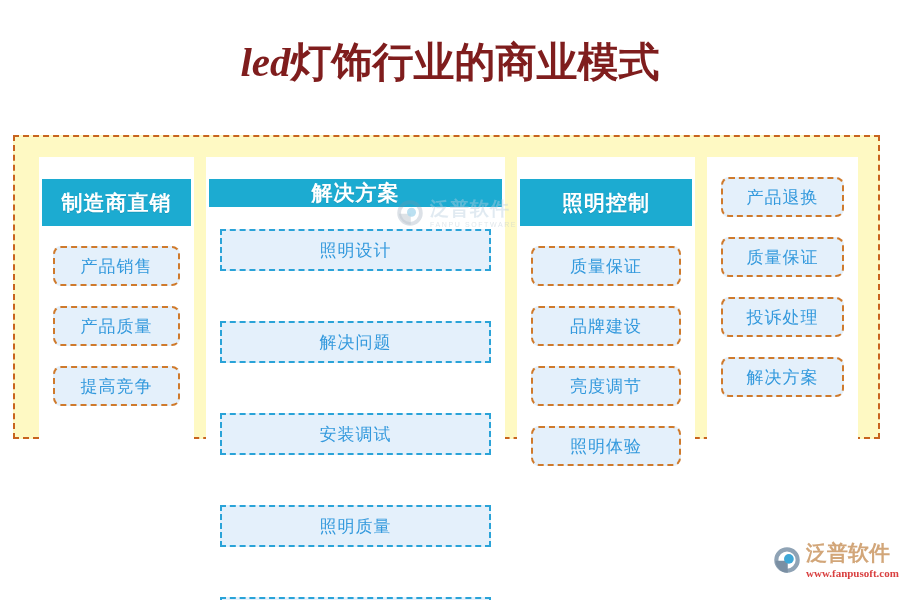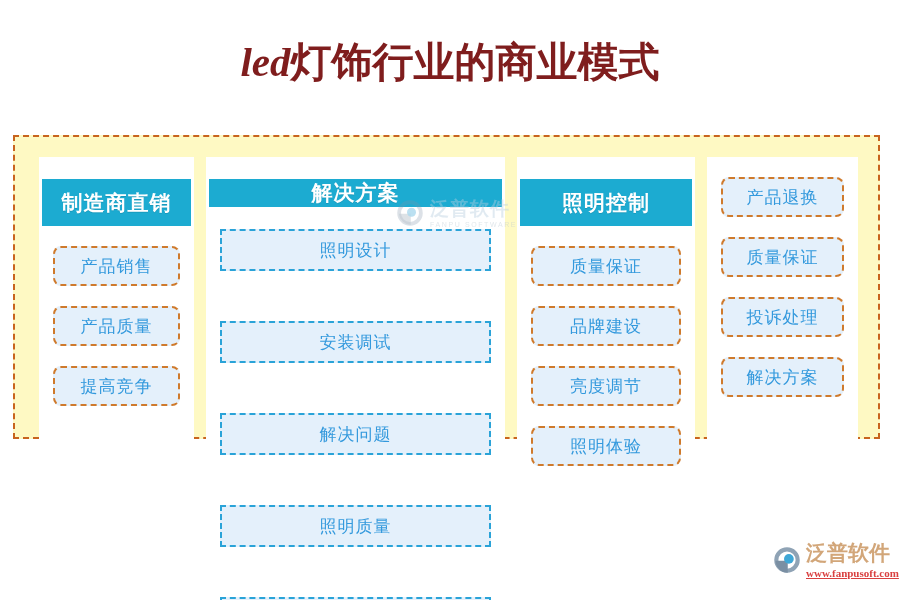--- a/index.html
+++ b/index.html
@@ -203,21 +203,20 @@
     white-space: nowrap;
   }
   .brand-logo .logo-url {
     font-size: 11px;
     font-weight: 700;
     color: #d94040;
     letter-spacing: 0px;
     margin-top: 4px;
     font-family: "Liberation Serif", serif;
     white-space: nowrap;
-    text-decoration: underline;
   }
 </style>
 </head>
 <body>
 
 <div class="page-title"><span class="latin">led</span><span>灯饰行业的商业模式</span></div>
 
 <div class="diagram-frame">
 
   <div class="columns">
@@ -231,22 +230,22 @@
           <div class="chip chip-orange">提高竞争</div>
         </div>
       </div>
     </div>
 
     <div class="column col-w-2">
       <div class="col-header">解决方案</div>
       <div class="col-body">
         <div class="item-grid">
           <div class="chip chip-blue">照明设计</div>
+          <div class="chip chip-blue">解决问题</div>
           <div class="chip chip-blue">安装调试</div>
-          <div class="chip chip-blue">解决问题</div>
           <div class="chip chip-blue">照明质量</div>
           <div class="chip chip-blue">泛普软件</div>
         </div>
       </div>
     </div>
 
     <div class="column col-w-3">
       <div class="col-header">照明控制</div>
       <div class="col-body">
         <div class="item-list">

